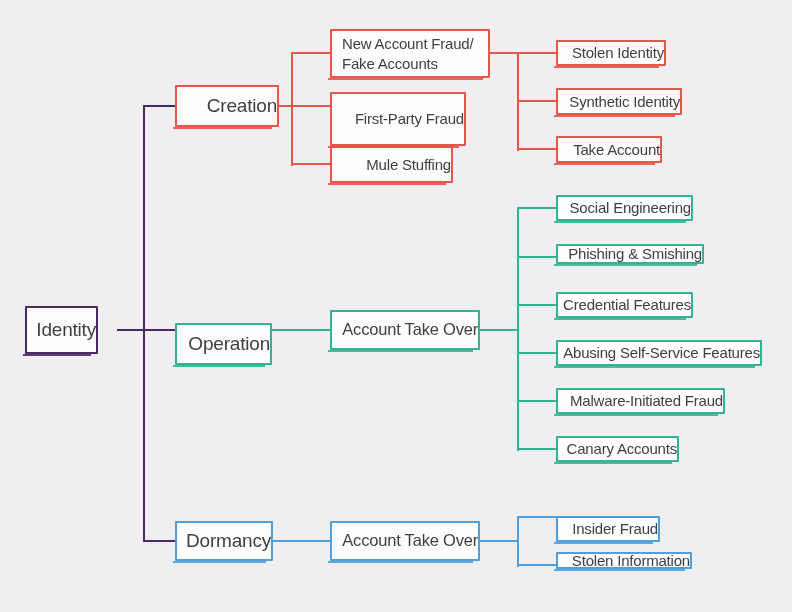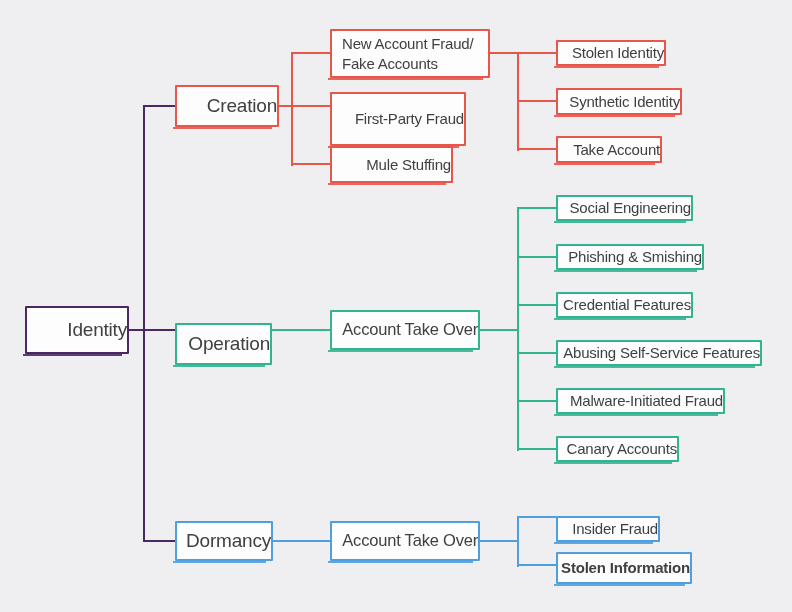--- a/index.html
+++ b/index.html
@@ -72,21 +72,21 @@
   <div class="h c-teal" style="left:517px;top:352px;width:39px;"></div>
   <div class="h c-teal" style="left:517px;top:400px;width:39px;"></div>
   <div class="h c-teal" style="left:517px;top:448px;width:39px;"></div>
 
   <div class="h c-blue" style="left:273px;top:540px;width:57px;"></div>
   <div class="h c-blue" style="left:480px;top:540px;width:38px;"></div>
   <div class="v c-blue" style="left:517px;top:516px;height:51px;"></div>
   <div class="h c-blue" style="left:517px;top:516px;width:39px;"></div>
   <div class="h c-blue" style="left:517px;top:564px;width:39px;"></div>
 
-  <div class="node lv1 c-purple" style="left:25px;top:306px;width:104px;height:48px;">
+  <div class="node lv1 c-purple" style="left:25px;top:306px;width:73px;height:48px;">
     <span class="lbl">Identity</span>
   </div>
 
   <div class="node lv1 c-red" style="left:175px;top:85px;width:104px;height:42px;">
     <span class="lbl">Creation</span>
   </div>
   <div class="node lv1 c-teal" style="left:175px;top:323px;width:97px;height:42px;">
     <span class="lbl">Operation</span>
   </div>
   <div class="node lv1 c-blue" style="left:175px;top:521px;width:98px;height:40px;padding-left:22px;">
@@ -112,21 +112,21 @@
   <div class="node c-red" style="left:556px;top:136px;width:106px;height:27px;">
     <span class="lbl">Take Account</span>
   </div>
 
   <div class="node lv2 c-teal" style="left:330px;top:310px;width:150px;height:40px;">
     <span class="lbl">Account Take Over</span>
   </div>
   <div class="node c-teal" style="left:556px;top:195px;width:137px;height:26px;">
     <span class="lbl">Social Engineering</span>
   </div>
-  <div class="node c-teal" style="left:556px;top:244px;width:148px;height:26px;">
+  <div class="node c-teal" style="left:556px;top:244px;width:148px;height:20px;">
     <span class="lbl">Phishing &amp; Smishing</span>
   </div>
   <div class="node c-teal" style="left:556px;top:292px;width:137px;height:26px;">
     <span class="lbl">Credential Features</span>
   </div>
   <div class="node c-teal" style="left:556px;top:340px;width:206px;height:26px;">
     <span class="lbl">Abusing Self-Service Features</span>
   </div>
   <div class="node c-teal" style="left:556px;top:388px;width:169px;height:26px;">
     <span class="lbl">Malware-Initiated Fraud</span>
@@ -134,17 +134,17 @@
   <div class="node c-teal" style="left:556px;top:436px;width:123px;height:26px;">
     <span class="lbl">Canary Accounts</span>
   </div>
 
   <div class="node lv2 c-blue" style="left:330px;top:521px;width:150px;height:40px;">
     <span class="lbl">Account Take Over</span>
   </div>
   <div class="node c-blue" style="left:556px;top:504px;width:104px;height:26px;margin-top:12px;">
     <span class="lbl">Insider Fraud</span>
   </div>
-  <div class="node c-blue" style="left:556px;top:552px;width:136px;height:32px;font-weight:bold;">
+  <div class="node c-blue" style="left:556px;top:552px;width:136px;height:17px;">
     <span class="lbl">Stolen Information</span>
   </div>
 
 </div>
 
 </body></html>

